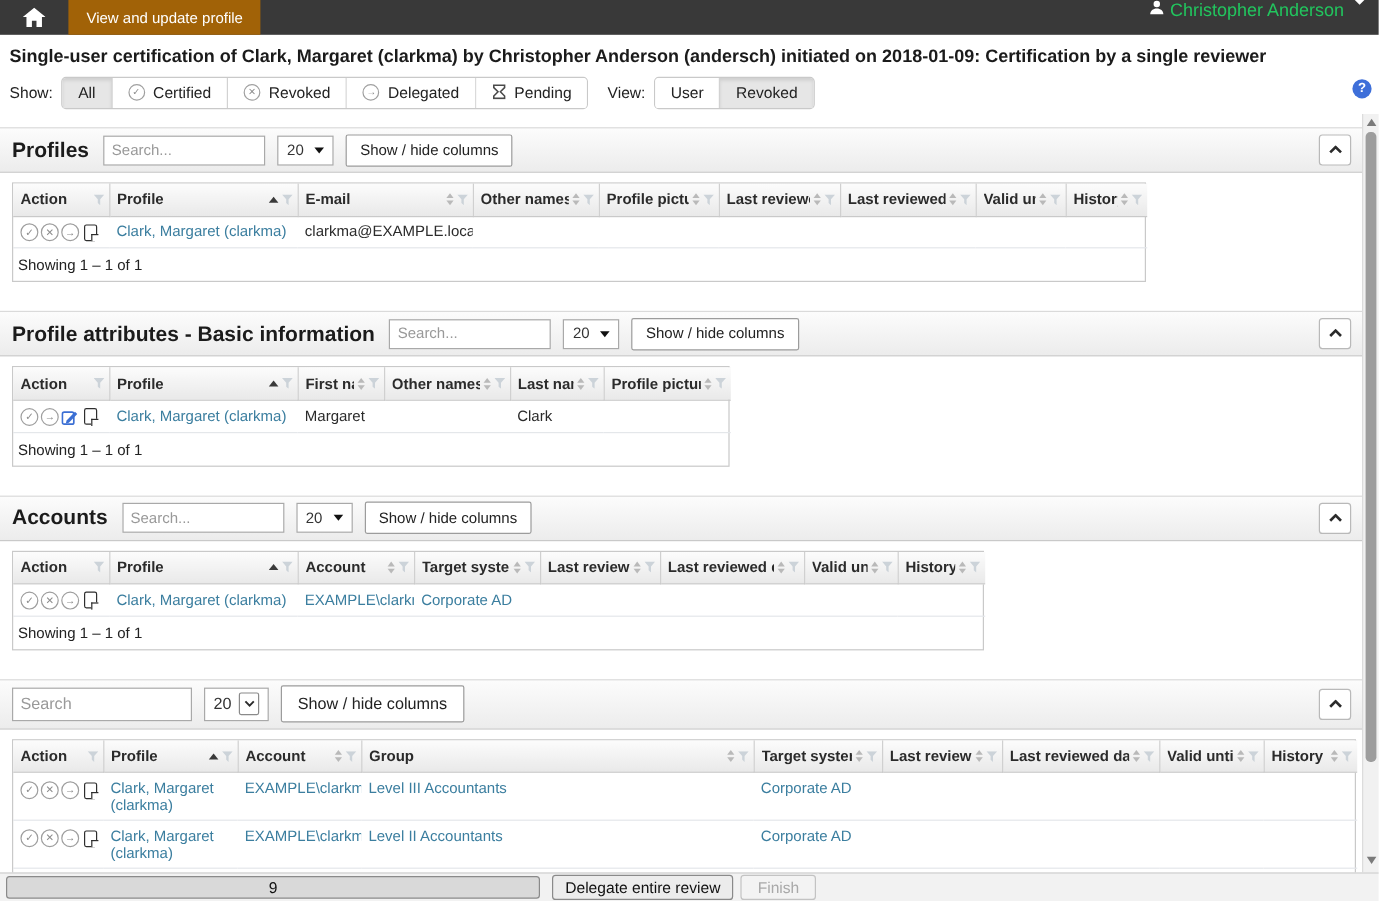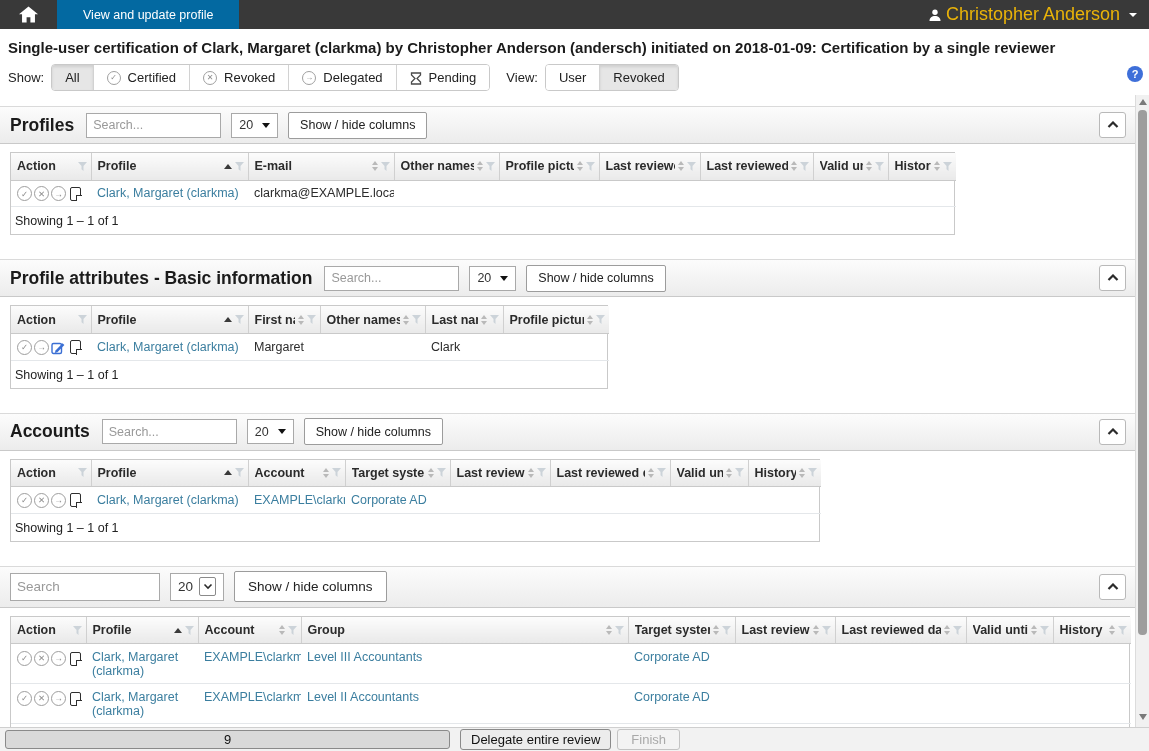--- a/index.html
+++ b/index.html
@@ -2,30 +2,30 @@
 <html><head>
 <meta charset="utf-8">
 <style>
   *{box-sizing:border-box;margin:0;padding:0}
   html,body{width:1149px;height:751px;overflow:hidden;background:#fff;
     font-family:"Liberation Sans",sans-serif;color:#333;position:relative}
 
   
   .topbar{height:29px;background:#393939;display:flex;align-items:stretch}
   .home-btn{width:57px;display:flex;align-items:center;justify-content:center;cursor:pointer}
-  .topbar-tab{background:#0369a1;color:#fff;font-size:12.5px;display:flex;align-items:center;padding:0 26px;cursor:pointer}
-  .user-menu{margin-left:auto;color:#eab308;font-size:18px;display:flex;align-items:center;gap:5px;padding:0 12px;cursor:pointer}
+  .topbar-tab{background:#a16207;color:#fff;font-size:12.5px;display:flex;align-items:center;padding:0 15px;cursor:pointer}
+  .user-menu{margin-left:auto;color:#22c55e;font-size:15px;display:flex;gap:5px;padding:0 12px;cursor:pointer}
   .caret-down{width:0;height:0;border-left:4px solid transparent;border-right:4px solid transparent;border-top:4px solid #fff;margin-left:4px}
 
   
   .page-title{font-size:15px;font-weight:bold;color:#1b1b1b;padding:10px 8px 5px;white-space:nowrap}
   .filter-row{display:flex;align-items:center;padding:3px 8px 9px;position:relative}
   .flabel{font-size:13px;margin-right:7px;color:#222}
   .btn-group{display:flex;border:1px solid #c9c9c9;border-radius:4px;overflow:hidden;background:#fff;margin-right:16px}
-  .fbtn{display:flex;align-items:flex-end;gap:7px;padding:5px 13px;font-size:13px;border-right:1px solid #d2d2d2;background:#fff;cursor:pointer;color:#222;white-space:nowrap}
+  .fbtn{display:flex;align-items:flex-start;gap:7px;padding:5px 13px;font-size:13px;border-right:1px solid #d2d2d2;background:#fff;cursor:pointer;color:#222;white-space:nowrap}
   .fbtn:last-child{border-right:none}
   .fbtn.active{background:#e6e6e6;box-shadow:inset 0 2px 3px rgba(0,0,0,.1)}
   .cicon{display:inline-flex;width:14px;height:14px;border:1px solid #a0a0a0;border-radius:50%;align-items:center;justify-content:center;font-size:8px;line-height:1;color:#8d8d8d;background:#fff;flex:none}
   .help{position:absolute;right:6px;top:5px;width:16px;height:16px;border-radius:50%;background:#3e6fd9;color:#fff;font-weight:bold;font-size:11px;display:flex;align-items:center;justify-content:center;cursor:pointer}
 
   
   .section-strip{height:38px;width:1135px;background:linear-gradient(#fcfcfc,#ececec);
     border-top:1px solid #dadada;border-bottom:1px solid #c9c9c9;
     display:flex;align-items:center;gap:10px;padding:0 10px;position:relative;margin-top:24px}
   .section-strip.first{margin-top:6px}

